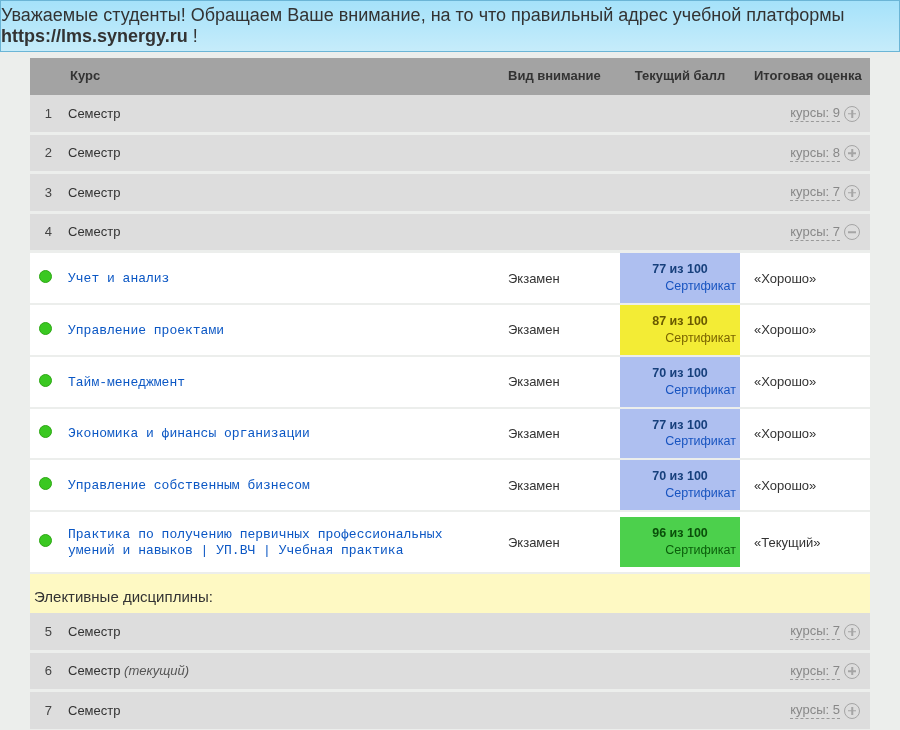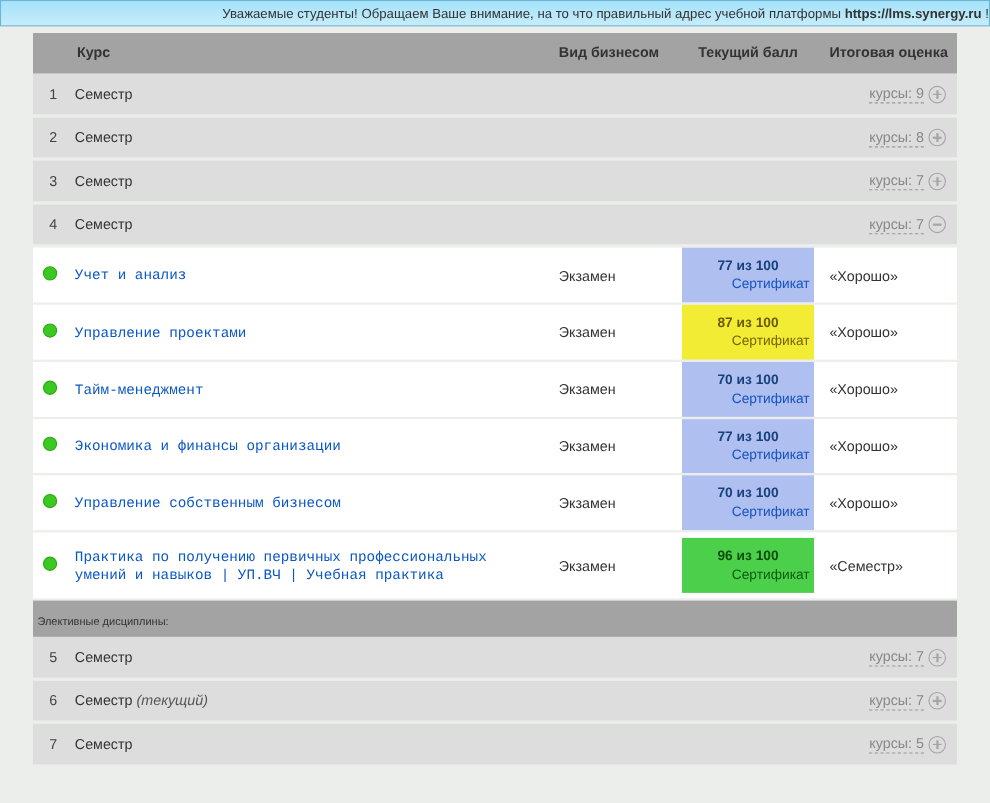--- a/index.html
+++ b/index.html
@@ -1,17 +1,17 @@
 <!DOCTYPE html>
 <html><head>
 <meta charset="utf-8">
 <style>
   * { box-sizing: border-box; margin: 0; padding: 0; }
   body { font-family: "Segoe UI", Tahoma, sans-serif; background: #eceeec; width: 900px; font-size: 13px; color: #333; }
-  .banner { background: linear-gradient(#a5e2fa, #c6ecfa); border: 1px solid #6bb5d6; text-align: right; padding: 4px 0; font-size: 12px; }
+  .banner { background: linear-gradient(#a5e2fa, #c6ecfa); border: 1px solid #6bb5d6; text-align: left; padding: 4px 0; font-size: 18px; }
   .banner b { font-weight: bold; }
   .wrap { padding: 6px 30px 20px 30px; }
   table { width: 100%; border-collapse: collapse; }
   thead th { text-align: left; font-weight: bold; font-size: 13px; padding: 10px 8px 12px 8px; background: #a3a3a3; }
   th.col-course { padding-left: 40px; width: 460px; }
   th.col-control { width: 120px; }
   th.col-score { width: 120px; text-align: center; }
   th.col-grade { width: 130px; padding-left: 14px; }
   .sem-row td { background: #dddddd; padding: 10px 8px; border-bottom: 3px solid #eceeec; }
   .sem-num { width: 30px; text-align: right; padding-right: 8px; color: #444; }
@@ -37,35 +37,35 @@
   .sc-blue { background: #aebff0; }
   .sc-blue .score-top { color: #17407c; }
   .sc-blue .score-cert { color: #1854c0; }
   .sc-yellow { background: #f3ec35; }
   .sc-yellow .score-top { color: #6a5a00; }
   .sc-yellow .score-cert { color: #7a6400; }
   .sc-green { background: #4cd04c; }
   .sc-green .score-top { color: #0a4f0a; }
   .sc-green .score-cert { color: #0b5e0b; }
   .grade-cell { color: #333; padding-left: 14px !important; }
-  .elective-title td { background: #a3a3a3; padding: 14px 8px 8px 4px; font-size: 10px; color: #333; }
+  .elective-title td { background: #fef9c3; padding: 14px 8px 8px 4px; font-size: 15px; color: #333; }
 </style>
 </head>
 <body>
 
 <div class="banner">
   <span>Уважаемые студенты! Обращаем Ваше внимание, на то что правильный адрес учебной платформы </span><b>https://lms.synergy.ru</b><span> !</span>
 </div>
 
 <div class="wrap">
 <table>
   <thead>
     <tr>
       <th class="col-course" colspan="2">Курс</th>
-      <th class="col-control">Вид бизнесом</th>
+      <th class="col-control">Вид внимание</th>
       <th class="col-score">Текущий балл</th>
       <th class="col-grade">Итоговая оценка</th>
     </tr>
   </thead>
   <tbody id="tbody">
         <tr class="sem-row">
           <td class="sem-num">1</td>
           <td colspan="3"><span class="sem-label">Семестр</span></td>
           <td class="sem-count-cell"><span class="sem-count">курсы: 9</span><span class="toggle-icon plus"></span></td>
         </tr>
@@ -147,21 +147,21 @@
         <tr class="course-row">
           <td class="dot-cell"><span class="dot"></span></td>
           <td class="course-name"><a href="#">Практика по получению первичных профессиональных умений и навыков | УП.ВЧ | Учебная практика</a></td>
           <td class="control-cell">Экзамен</td>
           <td class="score-cell">
             <div class="score-box sc-green">
               <span class="score-top">96 из 100</span>
               <span class="score-cert">Сертификат</span>
             </div>
           </td>
-          <td class="grade-cell">«Семестр»</td>
+          <td class="grade-cell">«Текущий»</td>
         </tr>
         <tr class="elective-title">
           <td colspan="5">Элективные дисциплины:</td>
         </tr>
         <tr class="sem-row">
           <td class="sem-num">5</td>
           <td colspan="3"><span class="sem-label">Семестр</span></td>
           <td class="sem-count-cell"><span class="sem-count">курсы: 7</span><span class="toggle-icon plus"></span></td>
         </tr>
         <tr class="sem-row">

